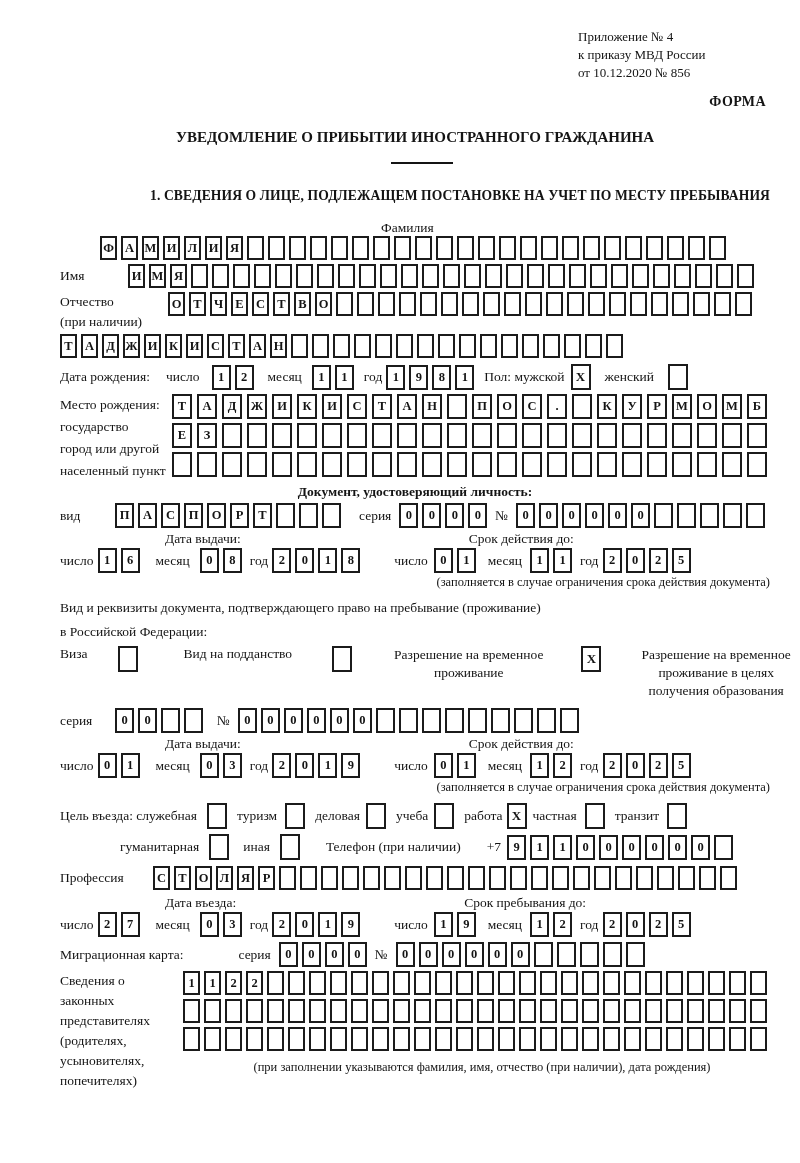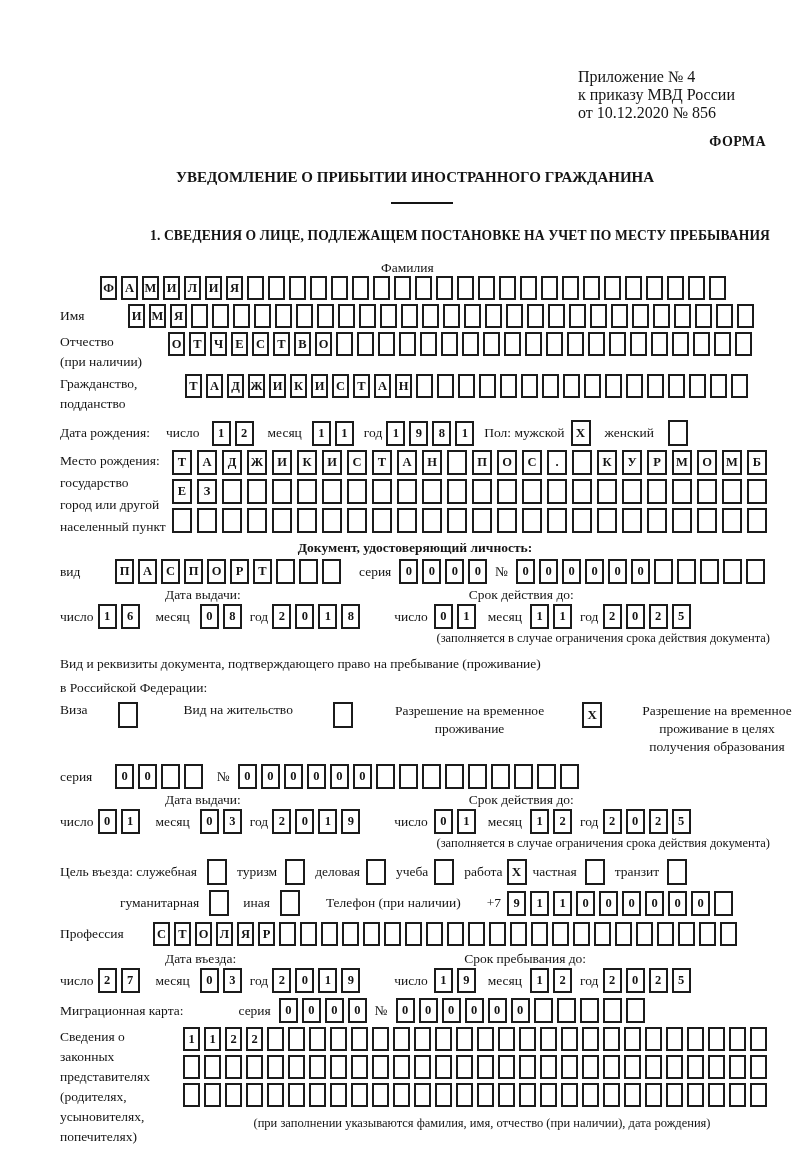--- a/index.html
+++ b/index.html
@@ -1,19 +1,19 @@
 <!DOCTYPE html>
 <html><head>
 <meta charset="utf-8">
 <style>
   html,body { margin:0; padding:0; background:#ffffff; }
   body { width:800px; height:1163px; color:#141414; font-family:"Liberation Serif","DejaVu Serif",serif; font-size:13.5px; }
   .page { position:relative; width:800px; height:1163px; box-sizing:border-box; padding:28px 30px 0 60px; overflow:hidden; background:#fff; }
 
-  .appendix { width:192px; margin-left:auto; line-height:18px; font-size:16px;margin-top:40px; }
+  .appendix { width:192px; margin-left:auto; line-height:18px; font-size:13px; }
   .appendix .grp2 { margin-top:5px; }
   .forma { text-align:right; font-weight:bold; font-size:14px; margin-top:12px; padding-right:4px; letter-spacing:0.4px; }
   .title { text-align:center; font-weight:bold; font-size:15px; margin-top:16px; line-height:22px; }
   .title .blank { display:inline-block; width:62px; border-bottom:2px solid #141414; height:12px; margin-left:14px; }
   .sec-heading { font-weight:bold; font-size:13.6px; margin-top:18px; letter-spacing:0.1px; white-space:nowrap;text-align:right; }
 
   .row { display:flex; align-items:center; }
   .row.top { align-items:flex-start; }
   .cells { display:flex; flex-wrap:nowrap; }
   .cell { box-sizing:border-box; flex:0 0 auto; width:17px; height:24px; border:2px solid #1b1b1b; margin-right:4px;
@@ -183,24 +183,20 @@
         <span class="cell"></span>
         <span class="cell"></span>
         <span class="cell"></span>
         <span class="cell"></span>
         <span class="cell"></span>
         <span class="cell"></span>
       </span>
   </div>
 
   <div class="row top r-citiz">
-    <span class="lblcol w125">
-      <div>Гражданство,</div>
-      <div>подданство</div>
-    </span>
     <span class="cells">
         <span class="cell">Т</span>
         <span class="cell">А</span>
         <span class="cell">Д</span>
         <span class="cell">Ж</span>
         <span class="cell">И</span>
         <span class="cell">К</span>
         <span class="cell">И</span>
         <span class="cell">С</span>
         <span class="cell">Т</span>
@@ -423,21 +419,21 @@
   <div class="note-right">(заполняется в случае ограничения срока действия документа)</div>
 
   <div class="intro">
     <div>Вид и реквизиты документа, подтверждающего право на пребывание (проживание)</div>
     <div>в Российской Федерации:</div>
   </div>
 
   <div class="row r-permits">
     <span class="lbl">Виза</span>
     <span class="cb ml6"></span>
-    <span class="lbl ml22">Вид на жительство</span>
+    <span class="lbl ml22">Вид на подданство</span>
     <span class="cb ml16"></span>
     <span class="permit-block ml18">
       <div>Разрешение на временное</div>
       <div>проживание</div>
     </span>
     <span class="cb ml14">X</span>
     <span class="permit-block ml16">
       <div>Разрешение на временное</div>
       <div>проживание в целях</div>
       <div>получения образования</div>

